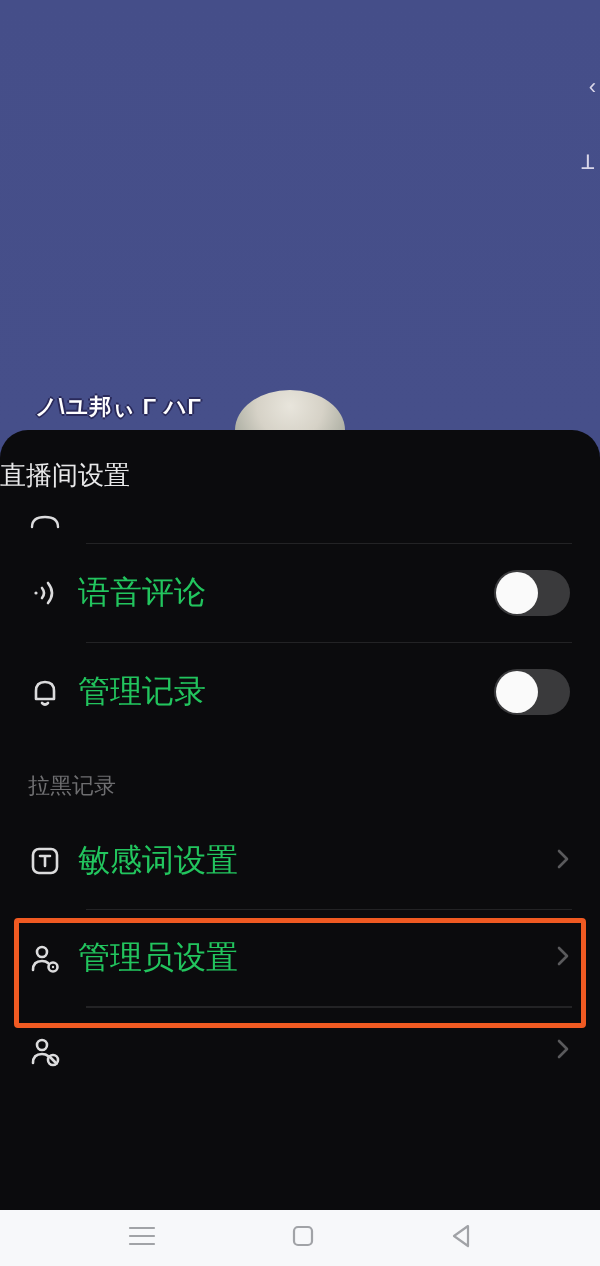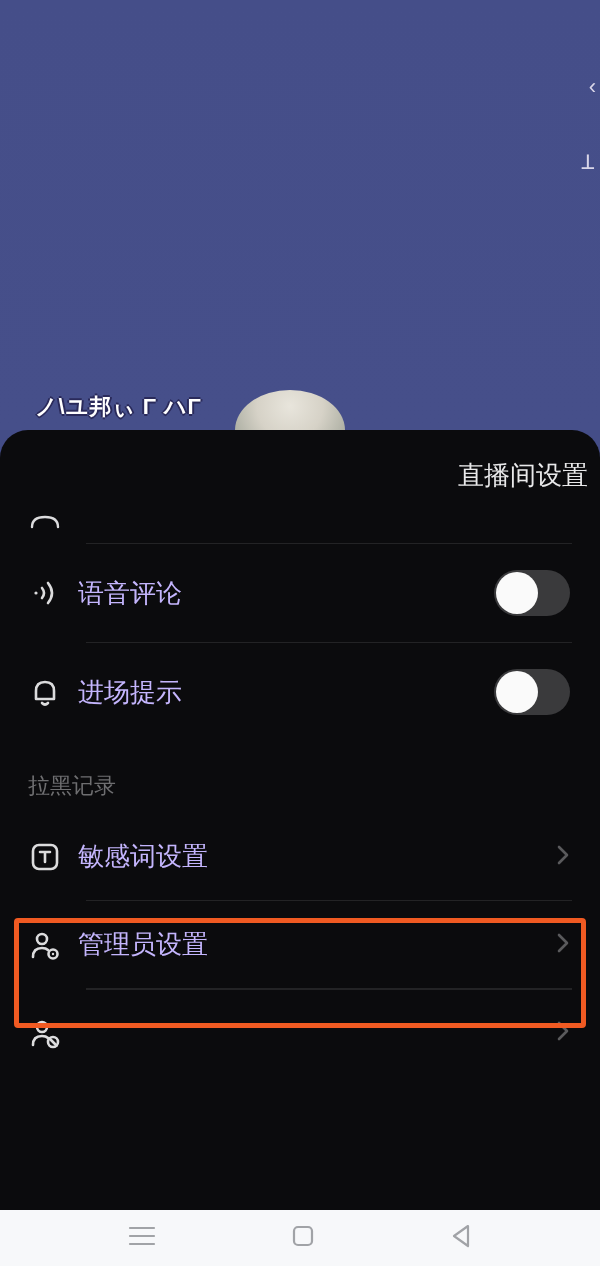--- a/index.html
+++ b/index.html
@@ -61,25 +61,25 @@
   .sheet {
     position: absolute;
     top: 430px;
     left: 0;
     width: 600px;
     height: 780px;
     background: #0b0b0d;
     border-radius: 28px 28px 0 0;
   }
   .sheet-title {
-    text-align: right;
+    text-align: left;
     color: #e9e9ea;
     font-size: 26px;
     font-weight: 500;
-    padding: 28px 12px 20px 0;
+    padding: 28px 0 20px 0;
   }
   .divider-inset {
     height: 1px;
     background: #232325;
     margin-left: 86px;
     margin-right: 28px;
   }
   .row {
     display: flex;
     align-items: center;
@@ -96,22 +96,22 @@
     display: flex;
     align-items: center;
     justify-content: flex-start;
     flex-shrink: 0;
   }
   .row-icon svg {
     stroke: #dcdcdd;
   }
   .row-label {
     flex: 1;
-    color: #c4b5fd;
-    font-size: 26px;
+    color: #22c55e;
+    font-size: 32px;
     font-weight: 400;
   }
   .toggle {
     width: 76px;
     height: 46px;
     border-radius: 23px;
     background: #3a3a3c;
     position: relative;
     flex-shrink: 0;
   }
@@ -202,21 +202,21 @@
   </div>
   <div class="divider-inset"></div>
 
   <div class="row">
     <div class="row-icon">
       <svg width="34" height="34" viewBox="0 0 34 34" fill="none" stroke-width="2.6" stroke-linecap="round" stroke-linejoin="round">
         <path d="M8 24 L8 16 Q8 7 17 7 Q26 7 26 16 L26 24 Z"></path>
         <path d="M14 28 Q17 31 20 28"></path>
       </svg>
     </div>
-    <div class="row-label">进场提示</div>
+    <div class="row-label">管理记录</div>
     <div class="toggle">
       <div class="toggle-knob"></div>
     </div>
   </div>
 
   <div class="section-header">拉黑记录</div>
 
   <div class="row">
     <div class="row-icon">
       <svg width="34" height="34" viewBox="0 0 34 34" fill="none" stroke-width="2.6" stroke-linejoin="round">

